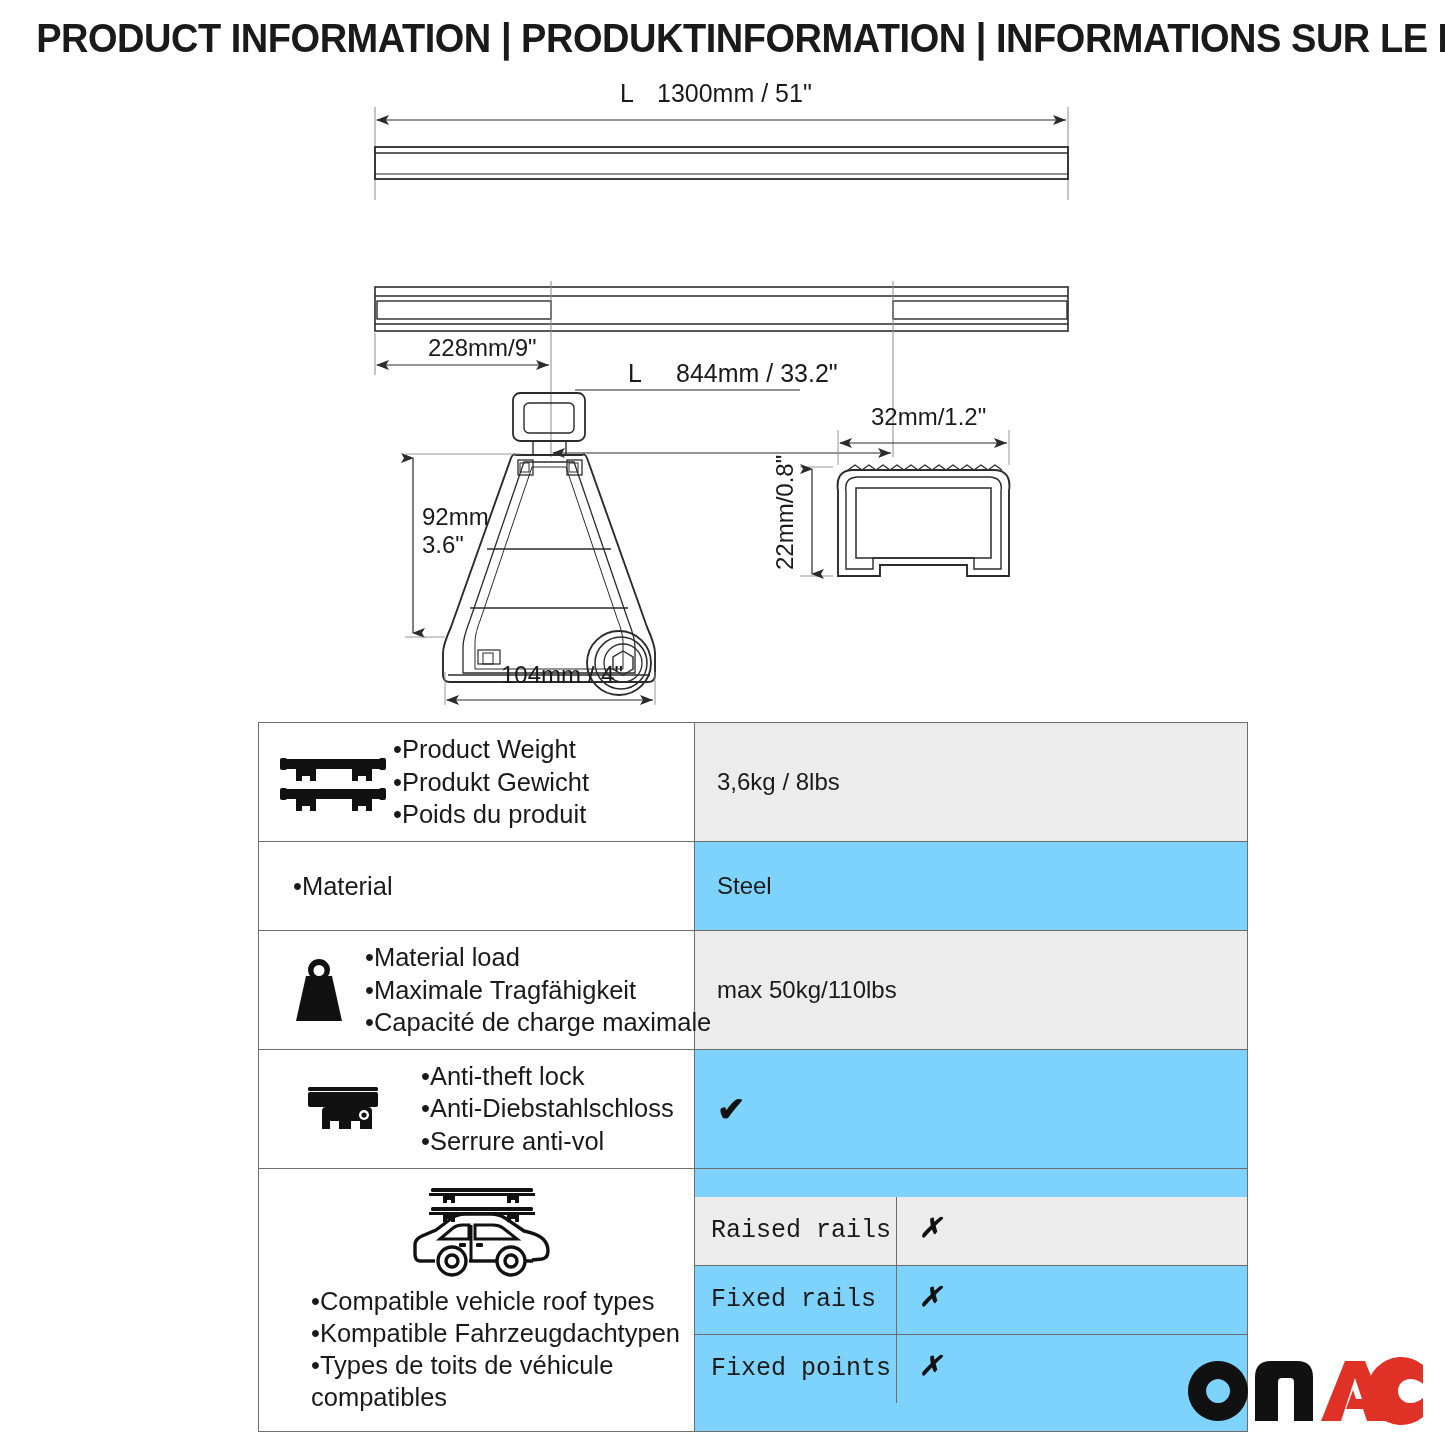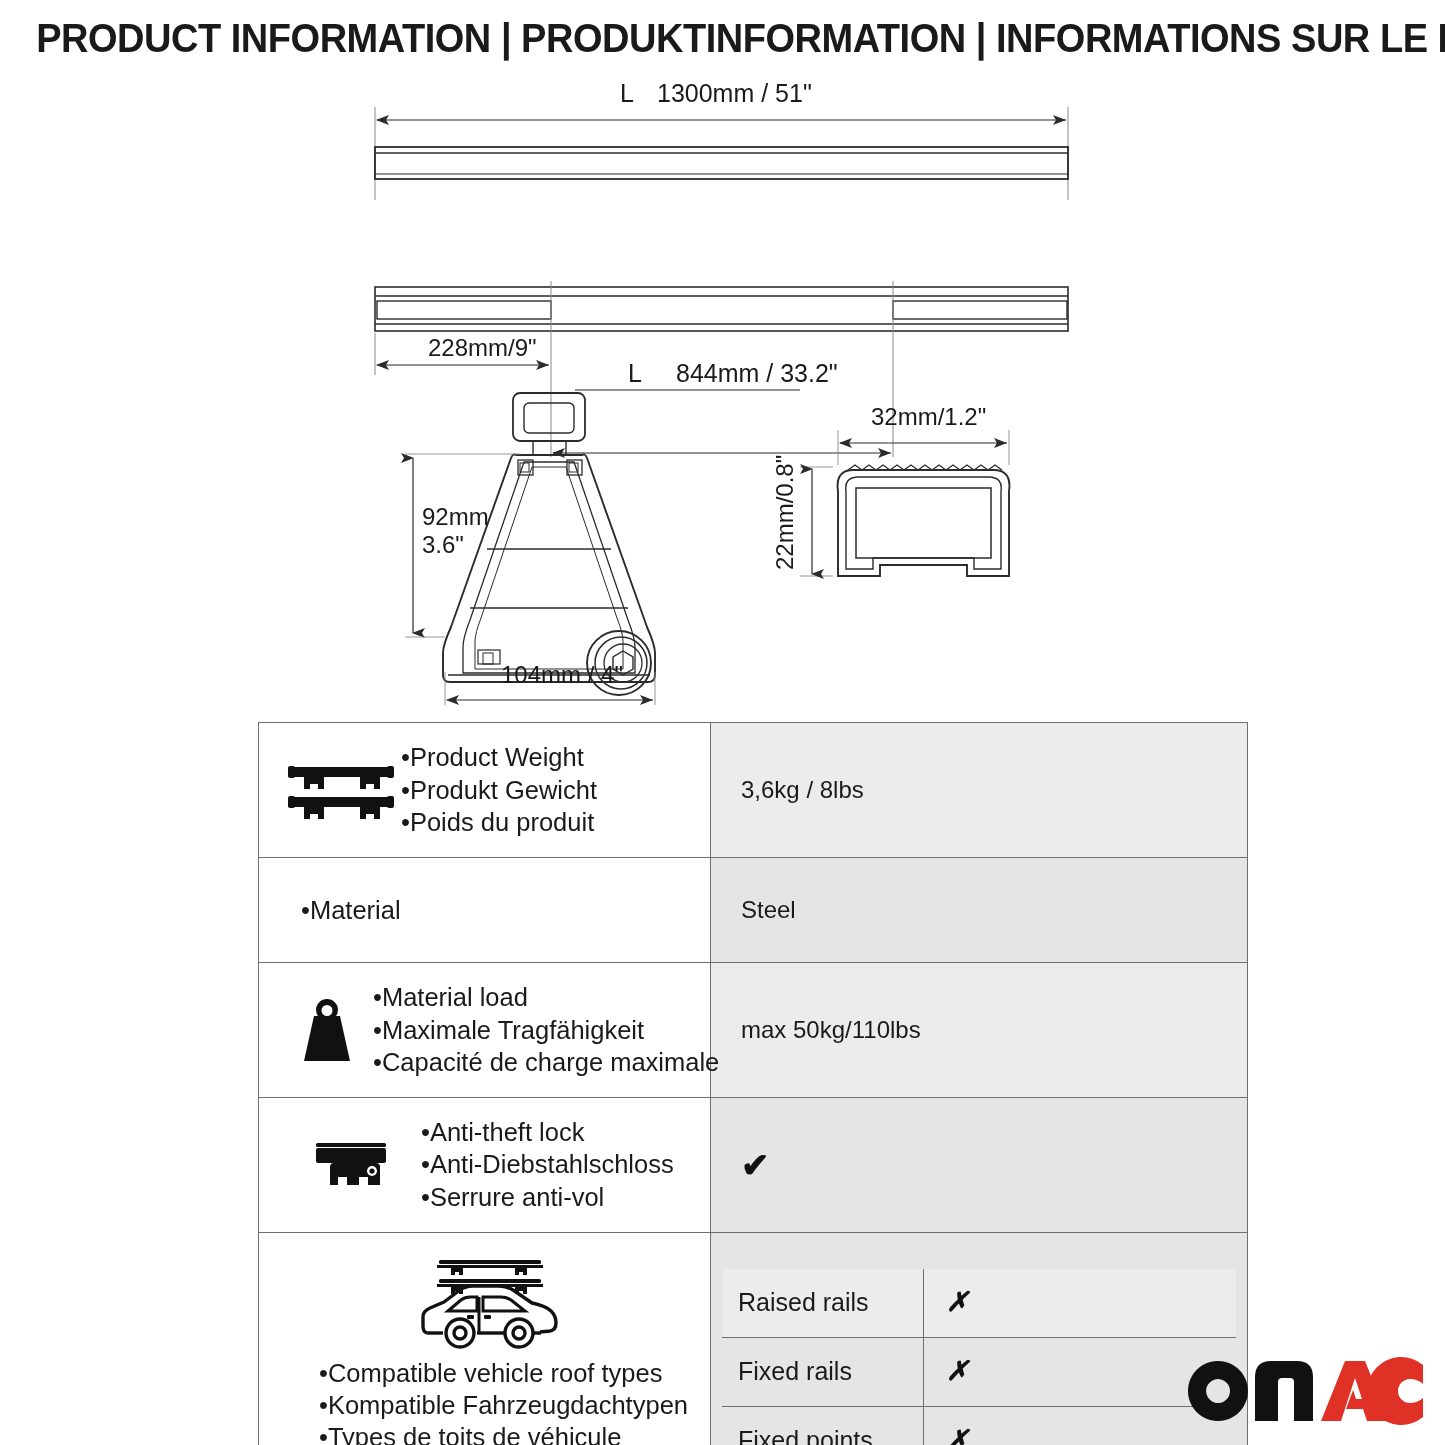--- a/index.html
+++ b/index.html
@@ -52,30 +52,30 @@
   #spec-table {
     position: absolute;
     left: 258px;
     top: 722px;
     width: 990px;
     border-collapse: collapse;
     table-layout: fixed;
   }
   #spec-table td {
     border: 1.5px solid #6e6e6e;
-    padding: 8px;
+    padding: 0;
     vertical-align: middle;
   }
   .label-cell {
     width: 435px;
     background: #ffffff;
     position: relative;
   }
   .value-cell {
-    background: #e5e5e5;
+    background: #7dd3fc;
   }
   .value-cell.shaded { background: #ececec; }
 
   .label-inner {
     display: flex;
     align-items: center;
     padding: 10px 4px 10px 14px;
     min-height: 60px;
   }
   .label-icon {
@@ -363,21 +363,21 @@
             </span>
           </div>
         </td>
         <td class="value-cell shaded">
           <div class="value-text">max 50kg/110lbs</div>
         </td>
       </tr>
 
       <tr>
         <td class="label-cell">
-          <div class="label-inner" style="min-height:90px;">
+          <div class="label-inner" style="min-height:90px;gap:8px;">
             <span class="label-icon" style="width:140px;">
               <svg width="74" height="48" viewBox="0 0 74 48">
                 <g fill="#111111">
                   <rect x="2" y="2" width="70" height="4" rx="1.5"></rect>
                   <rect x="2" y="7" width="70" height="15" rx="2"></rect>
                   <path d="M20 22 h42 q4 0 4 4 v18 h-12 v-8 h-9 v8 h-12 v-8 h-9 v8 h-8 v-18 q0 -4 4 -4 z"></path>
                   <circle cx="58" cy="30" r="5" fill="#ffffff"></circle>
                   <circle cx="58" cy="30" r="2.6" fill="#111111"></circle>
                 </g>
               </svg>
@@ -440,21 +440,21 @@
               </svg>
             </span>
             <span class="vehicle-lines">
               <div>•Compatible vehicle roof types</div>
               <div>•Kompatible Fahrzeugdachtypen</div>
               <div>•Types de toits de véhicule</div>
               <div>compatibles</div>
             </span>
           </div>
         </td>
-        <td class="value-cell" style="padding:11px;">
+        <td class="value-cell" style="padding:0;font-family:Liberation Mono, monospace;">
           <table id="roof-table">
             <tbody>
               <tr class="shaded">
                 <td class="rt-name">Raised rails</td>
                 <td>
                   <div class="mark cross">✗</div>
                 </td>
               </tr>
               <tr>
                 <td class="rt-name">Fixed rails</td>

